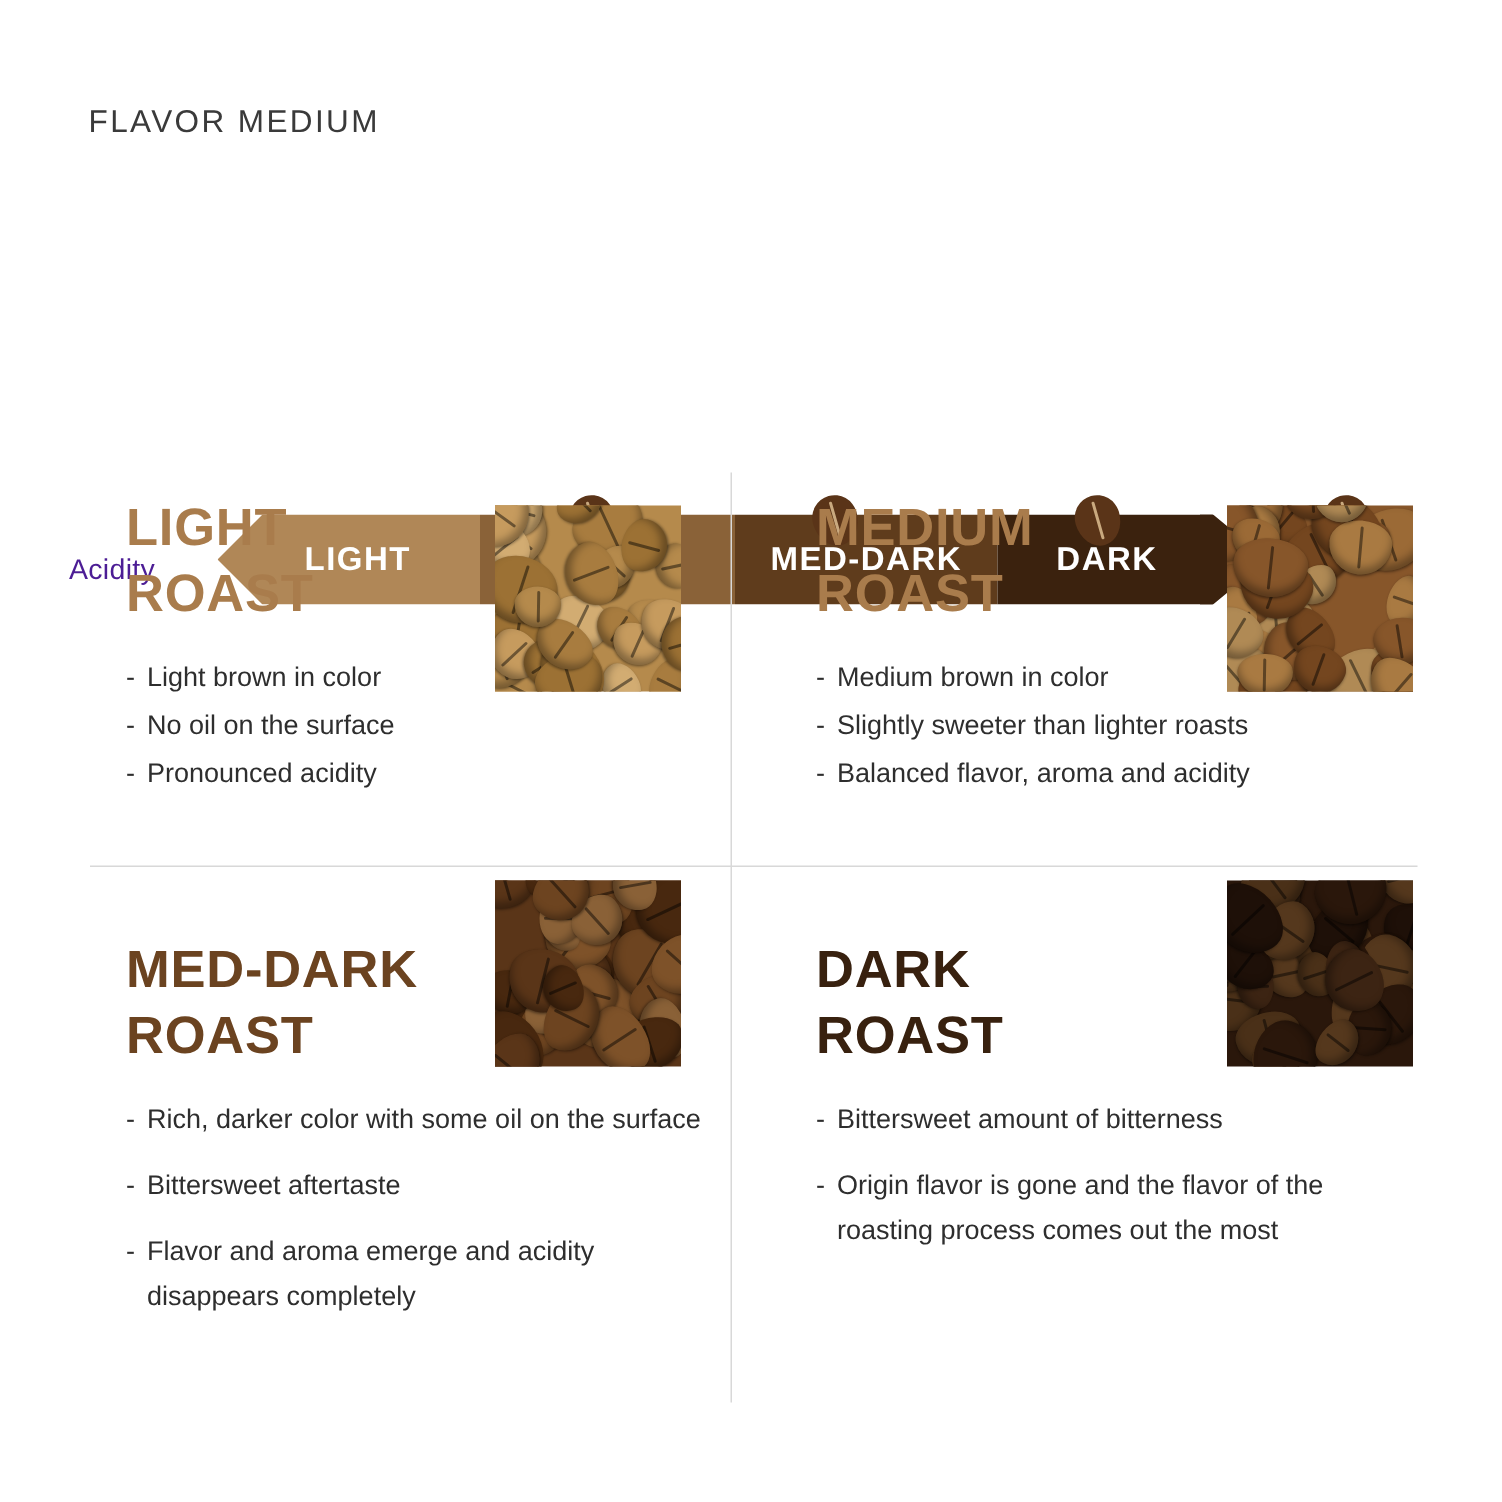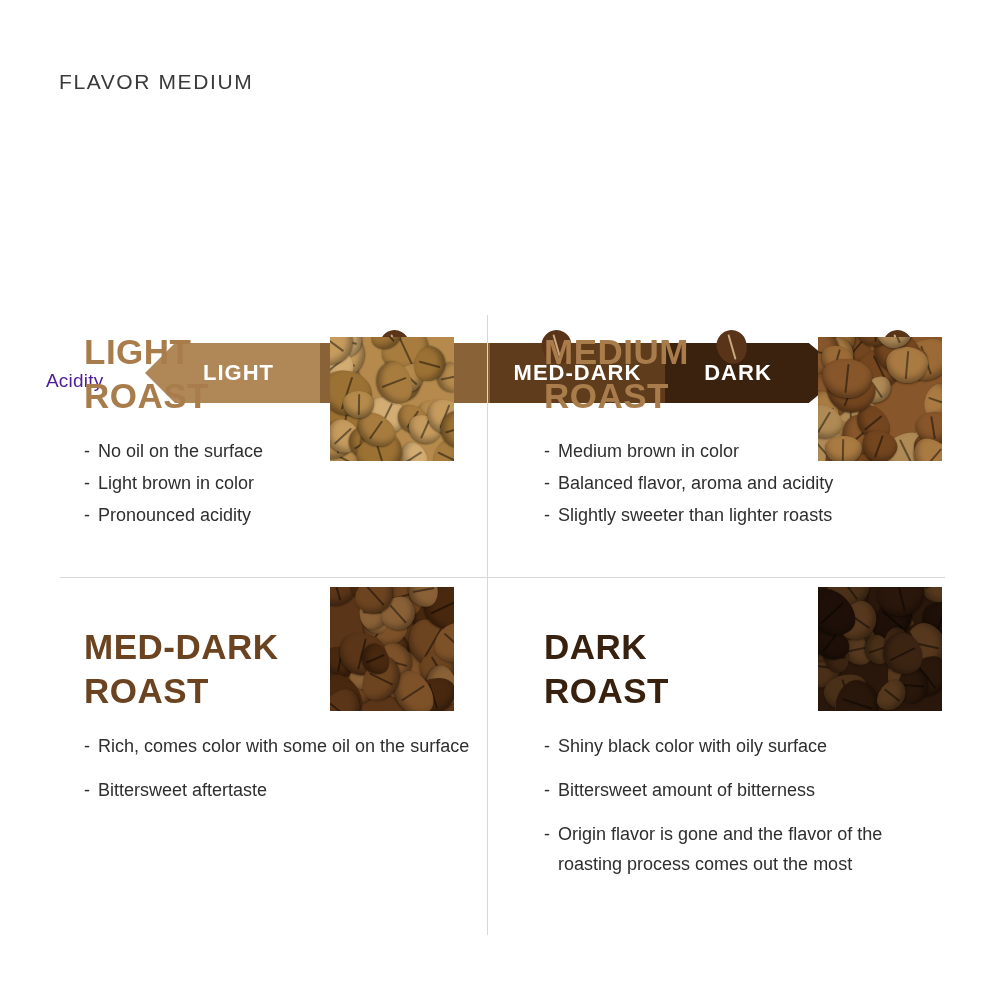--- a/index.html
+++ b/index.html
@@ -224,56 +224,56 @@
 
   <div class="v-divider"></div>
   <div class="h-divider"></div>
 
   <div class="cell c0">
     <h2 style="color: rgb(169, 124, 76);">
       <span>LIGHT</span><br>
       <span>ROAST</span>
     </h2>
     <ul class="bullets">
+      <li>Light brown in color</li>
       <li>No oil on the surface</li>
-      <li>Light brown in color</li>
       <li>Pronounced acidity</li>
     </ul>
   </div>
 
   <div class="cell c1">
     <h2 style="color: rgb(169, 124, 76);">
       <span>MEDIUM</span><br>
       <span>ROAST</span>
     </h2>
     <ul class="bullets">
       <li>Medium brown in color</li>
+      <li>Slightly sweeter than lighter roasts</li>
       <li>Balanced flavor, aroma and acidity</li>
-      <li>Slightly sweeter than lighter roasts</li>
     </ul>
   </div>
 
   <div class="cell c2">
     <h2 style="color: rgb(107, 67, 32);">
       <span>MED-DARK</span><br>
       <span>ROAST</span>
     </h2>
     <ul class="bullets spaced">
-      <li>Rich, comes color with some oil on the surface</li>
+      <li>Rich, darker color with some oil on the surface</li>
       <li>Bittersweet aftertaste</li>
+      <li>Flavor and aroma emerge and acidity disappears completely</li>
     </ul>
   </div>
 
   <div class="cell c3">
     <h2 style="color: rgb(56, 33, 15);">
       <span>DARK</span><br>
       <span>ROAST</span>
     </h2>
     <ul class="bullets spaced">
-      <li>Shiny black color with oily surface</li>
       <li>Bittersweet amount of bitterness</li>
       <li>Origin flavor is gone and the flavor of the roasting process comes out the most</li>
     </ul>
   </div>
 
   <div class="photo p0">
       <div class="beans" style="background: rgb(181, 138, 76);">
         <div class="bn" style="width: 31.801px; height: 26.834px; left: -3.84948px; top: 88.3312px; background: rgb(198, 155, 94); transform: rotate(-29deg); box-shadow: rgba(0, 0, 0, 0.35) 0px -4px 6px inset, rgba(0, 0, 0, 0.45) 0px 1px 2px;">
           <div></div>
         </div>

